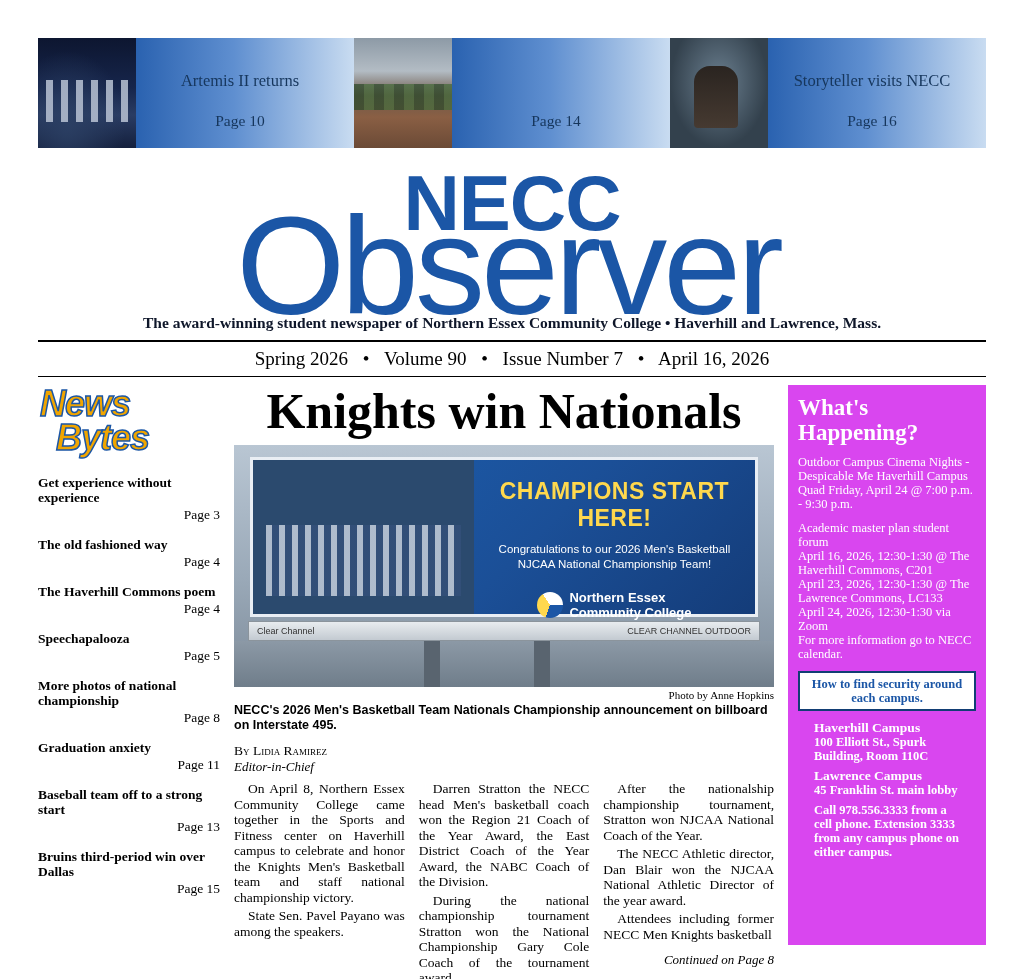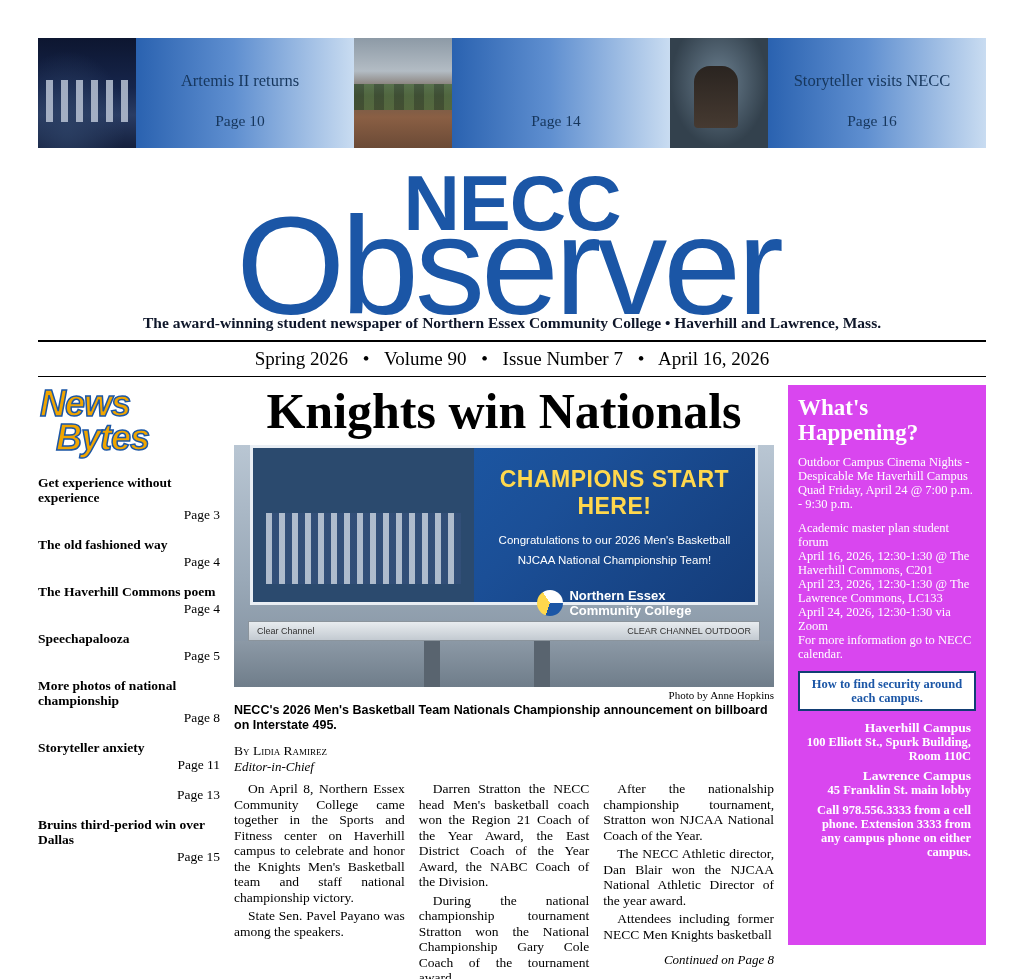--- a/index.html
+++ b/index.html
@@ -124,21 +124,21 @@
   .headline {
     font-family: "Liberation Serif", serif; font-weight: bold;
     font-size: 50px; line-height: 52px; text-align: center; margin: 0 0 8px;
   }
   .photo-wrap { position: relative; width: 100%; height: 242px; overflow: hidden; }
   .billboard {
     position: absolute; inset: 0;
     background: linear-gradient(180deg, #b9c6d3 0%, #9aa9b8 55%, #7d8b99 100%);
   }
   .bb-panel {
-    position: absolute; left: 16px; top: 0; right: 16px; height: 160px;
+    position: absolute; left: 16px; top: 12px; right: 16px; height: 160px;
     background: linear-gradient(135deg, #1c5fb0 0%, #1b4f97 55%, #143c79 100%);
     border: 3px solid #e9eef4;
     display: flex;
   }
   .bb-photo {
     width: 44%; height: 100%;
     background:
       radial-gradient(ellipse at 50% 30%, #4d6d92 0%, #26405f 70%),
       linear-gradient(180deg, #2a4straight 0, #1d3category 100%);
     background-color: #2b4a6e;
@@ -149,21 +149,21 @@
     background: repeating-linear-gradient(90deg, #cfd8e4 0 6px, #34507a 6px 13px);
     opacity: .8;
   }
   .bb-right { flex: 1; color: #fff; padding: 10px 8px; text-align: center; }
   .bb-champ {
     font-family: "Liberation Sans", sans-serif; font-weight: bold;
     font-size: 23px; color: #ffd84d; letter-spacing: .5px; margin-top: 8px;
   }
   .bb-sub {
     font-family: "Liberation Sans", sans-serif; font-size: 11.5px; color: #ffffff;
-    margin-top: 10px; line-height: 20px;
+    margin-top: 10px; line-height: 15px;
   }
   .bb-logo {
     display: flex; align-items: center; justify-content: center; gap: 6px; margin-top: 18px;
   }
   .bb-swoosh {
     width: 26px; height: 26px; border-radius: 50%;
     background: conic-gradient(from 200deg, #ffd84d 0 35%, #ffffff 35% 70%, #1b56a6 70% 100%);
   }
   .bb-name {
     font-family: "Liberation Sans", sans-serif; font-weight: bold; font-size: 13px;
@@ -215,22 +215,22 @@
     font-family: "Liberation Serif", serif; font-weight: normal;
     font-size: 12.5px; line-height: 14px; margin: 0 0 10px;
   }
   .rail-box {
     background: #fff; color: #1b56a6; border: 2px solid #123e74;
     text-align: center; font-weight: bold; font-size: 12.5px; line-height: 14px;
     padding: 4px 4px; margin: 4px 0 10px;
     font-family: "Liberation Serif", serif;
   }
   .rail-campus {
-    text-align: right; font-family: "Liberation Serif", serif; font-weight: bold;
-    font-size: 12.5px; line-height: 14px; margin: 0 5px 6px;
+    text-align: left; font-family: "Liberation Serif", serif; font-weight: bold;
+    font-size: 12.5px; line-height: 14px; margin: 0 16px 6px;
   }
   .rail-campus .hd { font-size: 13.5px; }
 </style>
 </head>
 <body>
 
 <div class="page">
 
   <div class="teasers">
 
@@ -298,24 +298,25 @@
       </div>
       <div class="nb-item">
         <div class="nb-title">Speechapalooza</div>
         <div class="nb-page">Page 5</div>
       </div>
       <div class="nb-item">
         <div class="nb-title">More photos of national championship</div>
         <div class="nb-page">Page 8</div>
       </div>
       <div class="nb-item">
-        <div class="nb-title">Storyteller anxiety</div>
+        <div class="nb-title">Graduation anxiety</div>
         <div class="nb-page">Page 11</div>
       </div>
       <div class="nb-item">
+        <div class="nb-title">Baseball team off to a strong start</div>
         <div class="nb-page">Page 13</div>
       </div>
       <div class="nb-item">
         <div class="nb-title">Bruins third-period win over Dallas</div>
         <div class="nb-page">Page 15</div>
       </div>
     </div>
 
     <div class="col-mid">
       <h1 class="headline">Knights win Nationals</h1>

